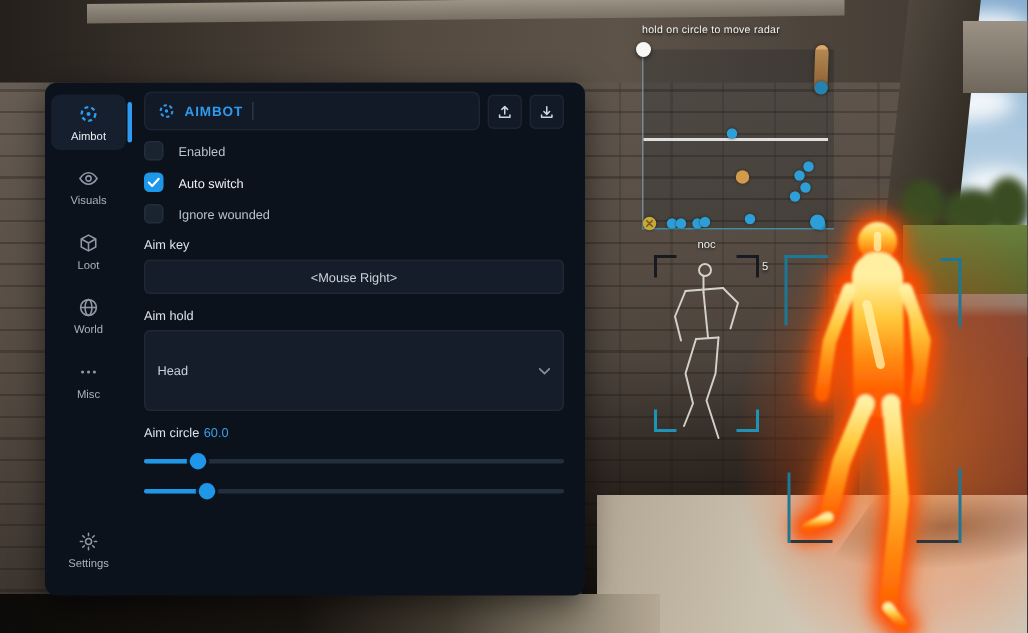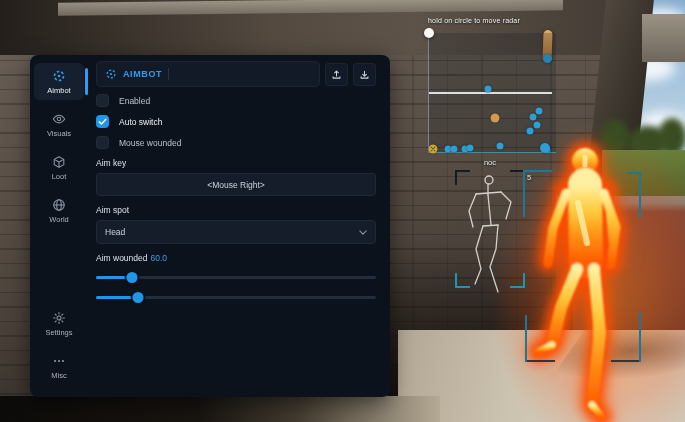--- a/index.html
+++ b/index.html
@@ -40,21 +40,21 @@
   .radar-handle{left:-5px;top:-5px;width:10px;height:10px;border-radius:50%;background:#f7f7f5;
                 box-shadow:0 1px 3px rgba(0,0,0,.6);}
   .radar-line{left:0;top:59px;width:123px;height:2px;background:rgba(245,245,245,.88);}
   .rdot{position:absolute;border-radius:50%;transform:translate(-50%,-50%);}
   .rdot.blue{width:7px;height:7px;background:#2e9fd6;box-shadow:0 0 2px rgba(0,0,0,.55);}
   .rdot.orange{width:9px;height:9px;background:#d29a4a;box-shadow:0 0 2px rgba(0,0,0,.55);}
   .rdot.self{width:9px;height:9px;background:#c9a83a;box-shadow:0 0 2px rgba(0,0,0,.55);display:flex;align-items:center;justify-content:center;}
   .rdot.self svg{width:7px;height:7px;}
 
   
-  .skel-box{left:455px;top:170px;width:70px;height:118px;}
+  .skel-box{left:436px;top:170px;width:70px;height:118px;}
   .skel-name{left:0;right:0;top:-12px;text-align:center;font-size:7.5px;color:#eceff1;text-shadow:0 1px 2px rgba(0,0,0,.8);}
   .skel-dist{left:72px;top:3px;font-size:7.5px;color:#e8ebee;text-shadow:0 1px 2px rgba(0,0,0,.8);}
   .corner{position:absolute;width:13px;height:13px;}
   .corner.dark{border-color:#171b1f;}
   .corner.teal{border-color:#1f93b5;}
   .c-tl{left:0;top:0;border-top:2px solid;border-left:2px solid;}
   .c-tr{right:0;top:0;border-top:2px solid;border-right:2px solid;}
   .c-bl{left:0;bottom:0;border-bottom:2px solid;border-left:2px solid;}
   .c-br{right:0;bottom:0;border-bottom:2px solid;border-right:2px solid;}
   .skel-svg{position:absolute;left:0;top:0;overflow:visible;}
@@ -115,21 +115,21 @@
   .cbx svg{width:9px;height:7px;}
   .toggle-label{font-size:8.5px;color:#bac2cb;}
   .toggle-row.on .toggle-label{color:#edf1f5;}
 
   .sec-label{margin-top:9px;font-size:8.5px;color:#dde3e9;}
   .sec-label .val{color:#3aa0e8;margin-left:3px;}
   .key-btn{margin-top:5px;height:21px;display:flex;align-items:center;justify-content:center;
            background:#151d2a;border:1px solid rgba(255,255,255,.05);border-radius:4px;
            font-size:8.5px;color:#ccd3da;cursor:pointer;}
   .select{margin-top:5px;height:20px;display:flex;align-items:center;justify-content:space-between;
-          padding:1px 8px;background:#151d2a;border:1px solid rgba(255,255,255,.05);border-radius:4px;
+          padding:16px 8px;background:#151d2a;border:1px solid rgba(255,255,255,.05);border-radius:4px;
           font-size:8.5px;color:#ccd3da;cursor:pointer;}
   .select .chev svg{width:8px;height:5px;display:block;color:#8892a0;}
 
   .slider{position:relative;margin-top:9px;height:11px;cursor:pointer;}
   .slider .track{position:absolute;left:0;right:0;top:4px;height:3px;border-radius:2px;background:#232e3c;}
   .slider .fill{position:absolute;left:0;top:4px;height:3px;border-radius:2px;background:#1f97e8;}
   .slider .thumb{position:absolute;top:0;width:11px;height:11px;border-radius:50%;background:#1f97e8;
                  transform:translateX(-50%);box-shadow:0 0 0 2px rgba(12,18,28,.9);}
 </style>
 </head>
@@ -296,38 +296,38 @@
           <div class="side-item">
             <span class="si-icon">
               <svg viewBox="0 0 16 16" fill="none" stroke="currentColor" stroke-width="1.2">
                 <circle cx="8" cy="8" r="6"></circle>
                 <ellipse cx="8" cy="8" rx="2.6" ry="6"></ellipse>
                 <path d="M2 8h12"></path>
               </svg>
             </span>
             <span class="si-label">World</span>
           </div>
-          <div class="side-item push-bottom">
-            <span class="si-icon">
-              <svg viewBox="0 0 16 16" fill="none" stroke="currentColor" stroke-width="1.2" stroke-linecap="round">
-                <circle cx="8" cy="8" r="2.3"></circle>
-                <path d="M8 1.8v1.7M8 12.5v1.7M1.8 8h1.7M12.5 8h1.7M3.6 3.6l1.2 1.2M11.2 11.2l1.2 1.2M12.4 3.6l-1.2 1.2M4.8 11.2l-1.2 1.2"></path>
-              </svg>
-            </span>
-            <span class="si-label">Settings</span>
-          </div>
           <div class="side-item">
             <span class="si-icon">
               <svg viewBox="0 0 16 16" fill="currentColor">
                 <circle cx="3.5" cy="8" r="1.2"></circle>
                 <circle cx="8" cy="8" r="1.2"></circle>
                 <circle cx="12.5" cy="8" r="1.2"></circle>
               </svg>
             </span>
             <span class="si-label">Misc</span>
+          </div>
+          <div class="side-item push-bottom">
+            <span class="si-icon">
+              <svg viewBox="0 0 16 16" fill="none" stroke="currentColor" stroke-width="1.2" stroke-linecap="round">
+                <circle cx="8" cy="8" r="2.3"></circle>
+                <path d="M8 1.8v1.7M8 12.5v1.7M1.8 8h1.7M12.5 8h1.7M3.6 3.6l1.2 1.2M11.2 11.2l1.2 1.2M12.4 3.6l-1.2 1.2M4.8 11.2l-1.2 1.2"></path>
+              </svg>
+            </span>
+            <span class="si-label">Settings</span>
           </div>
         </div>
     </div>
 
     <div class="main">
       <div class="hdr">
         <div class="hdr-chip">
           <span class="tab-icon">
             <svg viewBox="0 0 16 16">
                 <circle cx="8" cy="8" r="5.2" fill="none" stroke="#2e9bf0" stroke-width="1.8" stroke-dasharray="3 2.3"></circle>
@@ -359,39 +359,39 @@
           <div class="toggle-row on">
             <span class="cbx on">
               <svg viewBox="0 0 10 8">
                 <path d="M1.2 4.2l2.6 2.6L8.8 1.4" fill="none" stroke="#fff" stroke-width="1.6" stroke-linecap="round" stroke-linejoin="round"></path>
               </svg>
             </span>
             <span class="toggle-label">Auto switch</span>
           </div>
           <div class="toggle-row">
             <span class="cbx"></span>
-            <span class="toggle-label">Mouse wounded</span>
+            <span class="toggle-label">Ignore wounded</span>
           </div>
         </div>
 
       <div class="sec-label">Aim key</div>
       <div class="key-btn">&lt;Mouse Right&gt;</div>
 
-      <div class="sec-label">Aim spot</div>
+      <div class="sec-label">Aim hold</div>
       <div class="select">
         <span>Head</span>
         <span class="chev">
           <svg viewBox="0 0 10 6" fill="none" stroke="currentColor" stroke-width="1.4" stroke-linecap="round">
               <path d="M1 1l4 4 4-4"></path>
             </svg>
         </span>
       </div>
 
       <div class="sec-label">
-        <span>Aim wounded</span><span class="val">60.0</span>
+        <span>Aim circle</span><span class="val">60.0</span>
       </div>
       <div class="slider">
         <div class="track"></div>
         <div class="fill" style="width: 13%;"></div>
         <div class="thumb" style="left: 13%;"></div>
       </div>
 
       <div class="slider">
         <div class="track"></div>
         <div class="fill" style="width: 15%;"></div>

